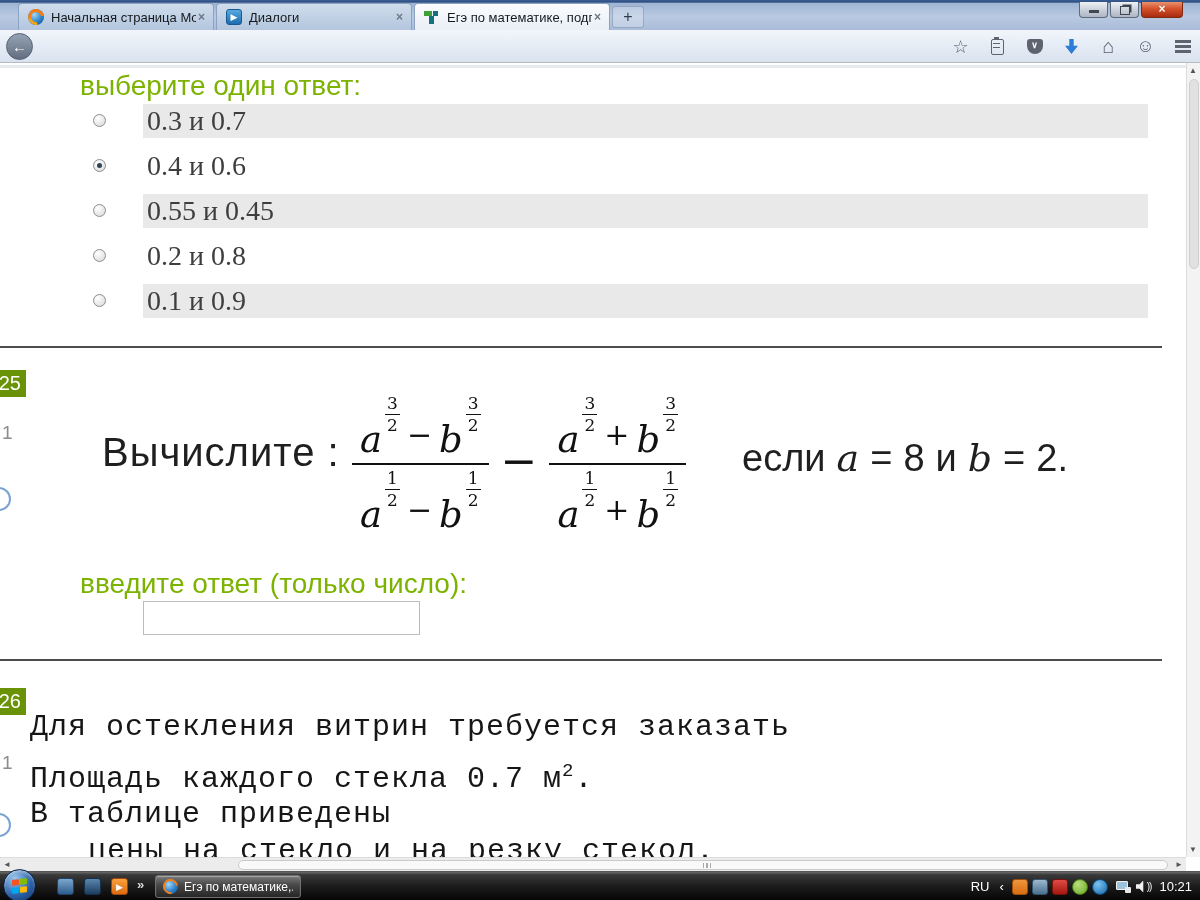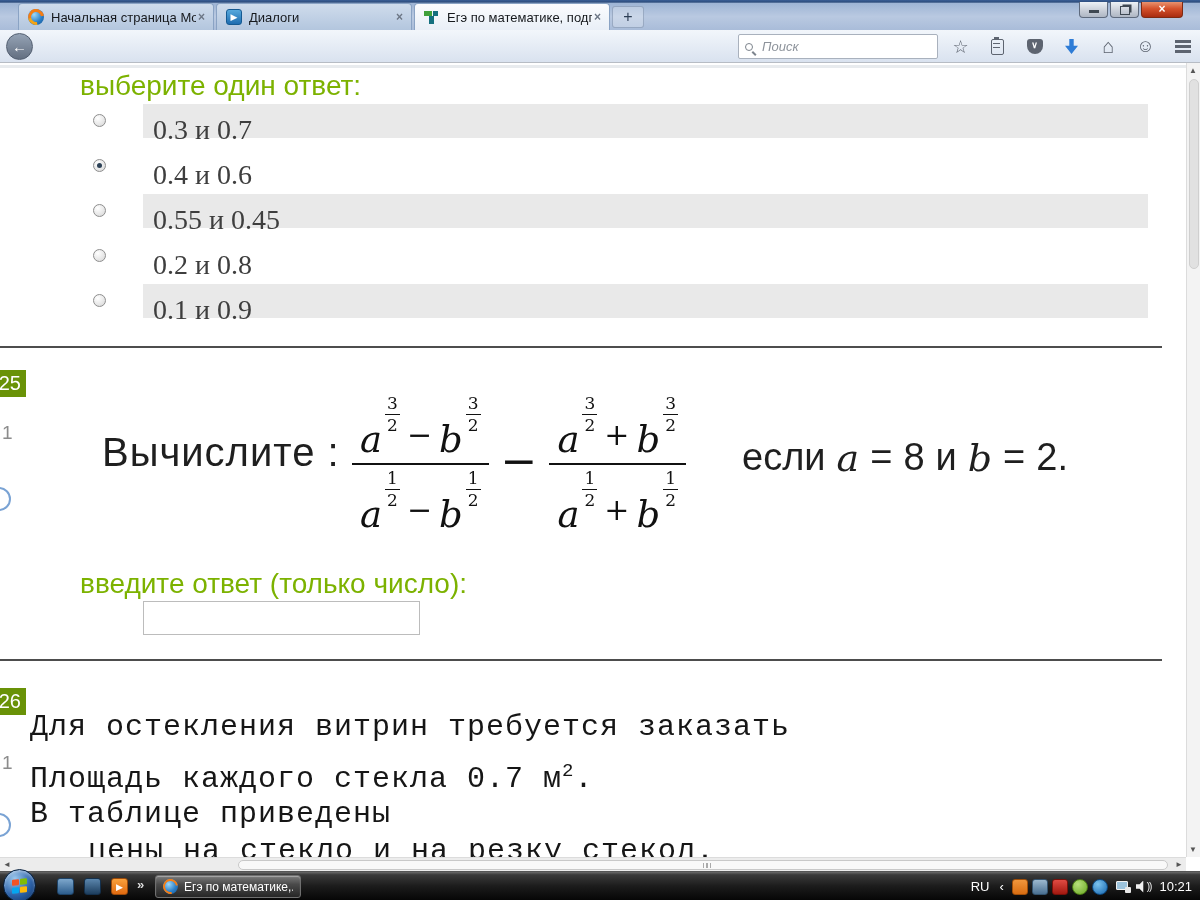--- a/index.html
+++ b/index.html
@@ -84,22 +84,22 @@
   .content{position:absolute;left:0;top:63px;width:1186px;height:794px;background:#fff;overflow:hidden;}
   .content::before{content:"";position:absolute;left:0;top:2px;width:100%;height:3px;background:#e8ebee;}
   .green-label{position:absolute;font-size:28px;color:#7cb200;}
   .opt-row{position:absolute;left:0;width:1186px;height:34px;}
   .opt-bg{position:absolute;left:143px;top:0;width:1005px;height:34px;}
   .opt-row.alt .opt-bg{background:#e9e9e9;}
   .radio{position:absolute;left:93px;top:10px;width:13px;height:13px;border-radius:50%;
     border:1px solid #8e8e8e;background:radial-gradient(circle at 35% 30%,#fff,#d6d6d6);}
   .radio.checked::after{content:"";position:absolute;left:3px;top:3px;width:5px;height:5px;
     border-radius:50%;background:#2d4257;}
-  .opt-label{position:absolute;left:147px;top:10px;font-family:"Liberation Serif",serif;
-    font-size:28px;color:#3e3e3e;margin-left:6px;}
+  .opt-label{position:absolute;left:147px;top:1px;font-family:"Liberation Serif",serif;
+    font-size:28px;color:#3e3e3e;}
   .divider{position:absolute;left:0;width:1162px;height:2px;background:#4d4d4d;}
   .qbadge{position:absolute;left:-6px;width:32px;height:27px;background:#699207;color:#fff;
     font-size:20px;text-align:right;padding-right:5px;line-height:26px;}
   .qpoint{position:absolute;left:2px;font-size:19px;color:#8c8c8c;}
   .qring{position:absolute;left:-13px;width:24px;height:24px;border-radius:50%;border:2px solid #7aa3d4;}
 
   
   .prompt25{position:absolute;left:102px;top:430px;font-size:40px;color:#1f1f1f;letter-spacing:1px;}
   .formula{position:absolute;left:352px;top:366px;height:196px;display:flex;align-items:center;color:#111;}
   .bigfrac{display:inline-flex;flex-direction:column;align-items:center;}
@@ -107,21 +107,21 @@
   .fbar{height:2.5px;background:#111;align-self:stretch;margin:5px 0;}
   .term{display:inline-flex;align-items:flex-end;}
   .mvar{font-family:"DejaVu Serif",serif;font-style:italic;font-size:37px;line-height:1;}
   .supfrac{display:inline-flex;flex-direction:column;align-items:center;margin:0 0 24px 3px;
     font-family:"DejaVu Serif",serif;font-size:17px;line-height:1;}
   .supfrac .top{border-bottom:1.5px solid #111;padding:0 2px 2px;}
   .supfrac .bot{padding-top:2px;}
   .mop{font-size:30px;line-height:1;margin-bottom:8px;font-family:"DejaVu Serif",serif;}
   .bigminus{font-size:44px;margin:0 12px;font-family:"DejaVu Serif",serif;transform:translateY(-4px);}
   .condition{position:absolute;left:742px;top:436px;font-size:38px;color:#1f1f1f;
-    display:flex;align-items:flex-start;gap:11px;white-space:nowrap;}
+    display:flex;align-items:center;gap:11px;white-space:nowrap;}
   .condition .ivar{font-family:"DejaVu Serif",serif;font-style:italic;}
   .answer-input{position:absolute;left:143px;top:601px;width:277px;height:34px;
     border:1px solid #bcbcbc;background:#fff;font-size:22px;padding:0 6px;
     font-family:"Liberation Sans",sans-serif;outline:none;}
 
   
   .q26line{position:absolute;font-family:"Liberation Mono",monospace;font-size:30px;
     letter-spacing:1px;color:#161616;white-space:nowrap;}
   .q26line sup{font-size:19px;}
 
@@ -214,24 +214,20 @@
     <div class="newtab">+</div>
     <div class="wincontrols">
       <div class="winbtn min"></div>
       <div class="winbtn restore"></div>
       <div class="winbtn close">×</div>
     </div>
   </div>
 
   <div class="navbar">
     <div class="backbtn">←</div>
-    <div class="searchbox">
-      <span class="magnifier"></span>
-      <input placeholder="Поиск" style="">
-    </div>
     <div class="navicons">
       <span class="navico">☆</span>
       <span class="navico">
           <span class="clipboard"></span>
         </span>
       <span class="navico">
           <span class="pocket">∨</span>
         </span>
       <span class="navico">
           <span class="dlarrow"></span>

